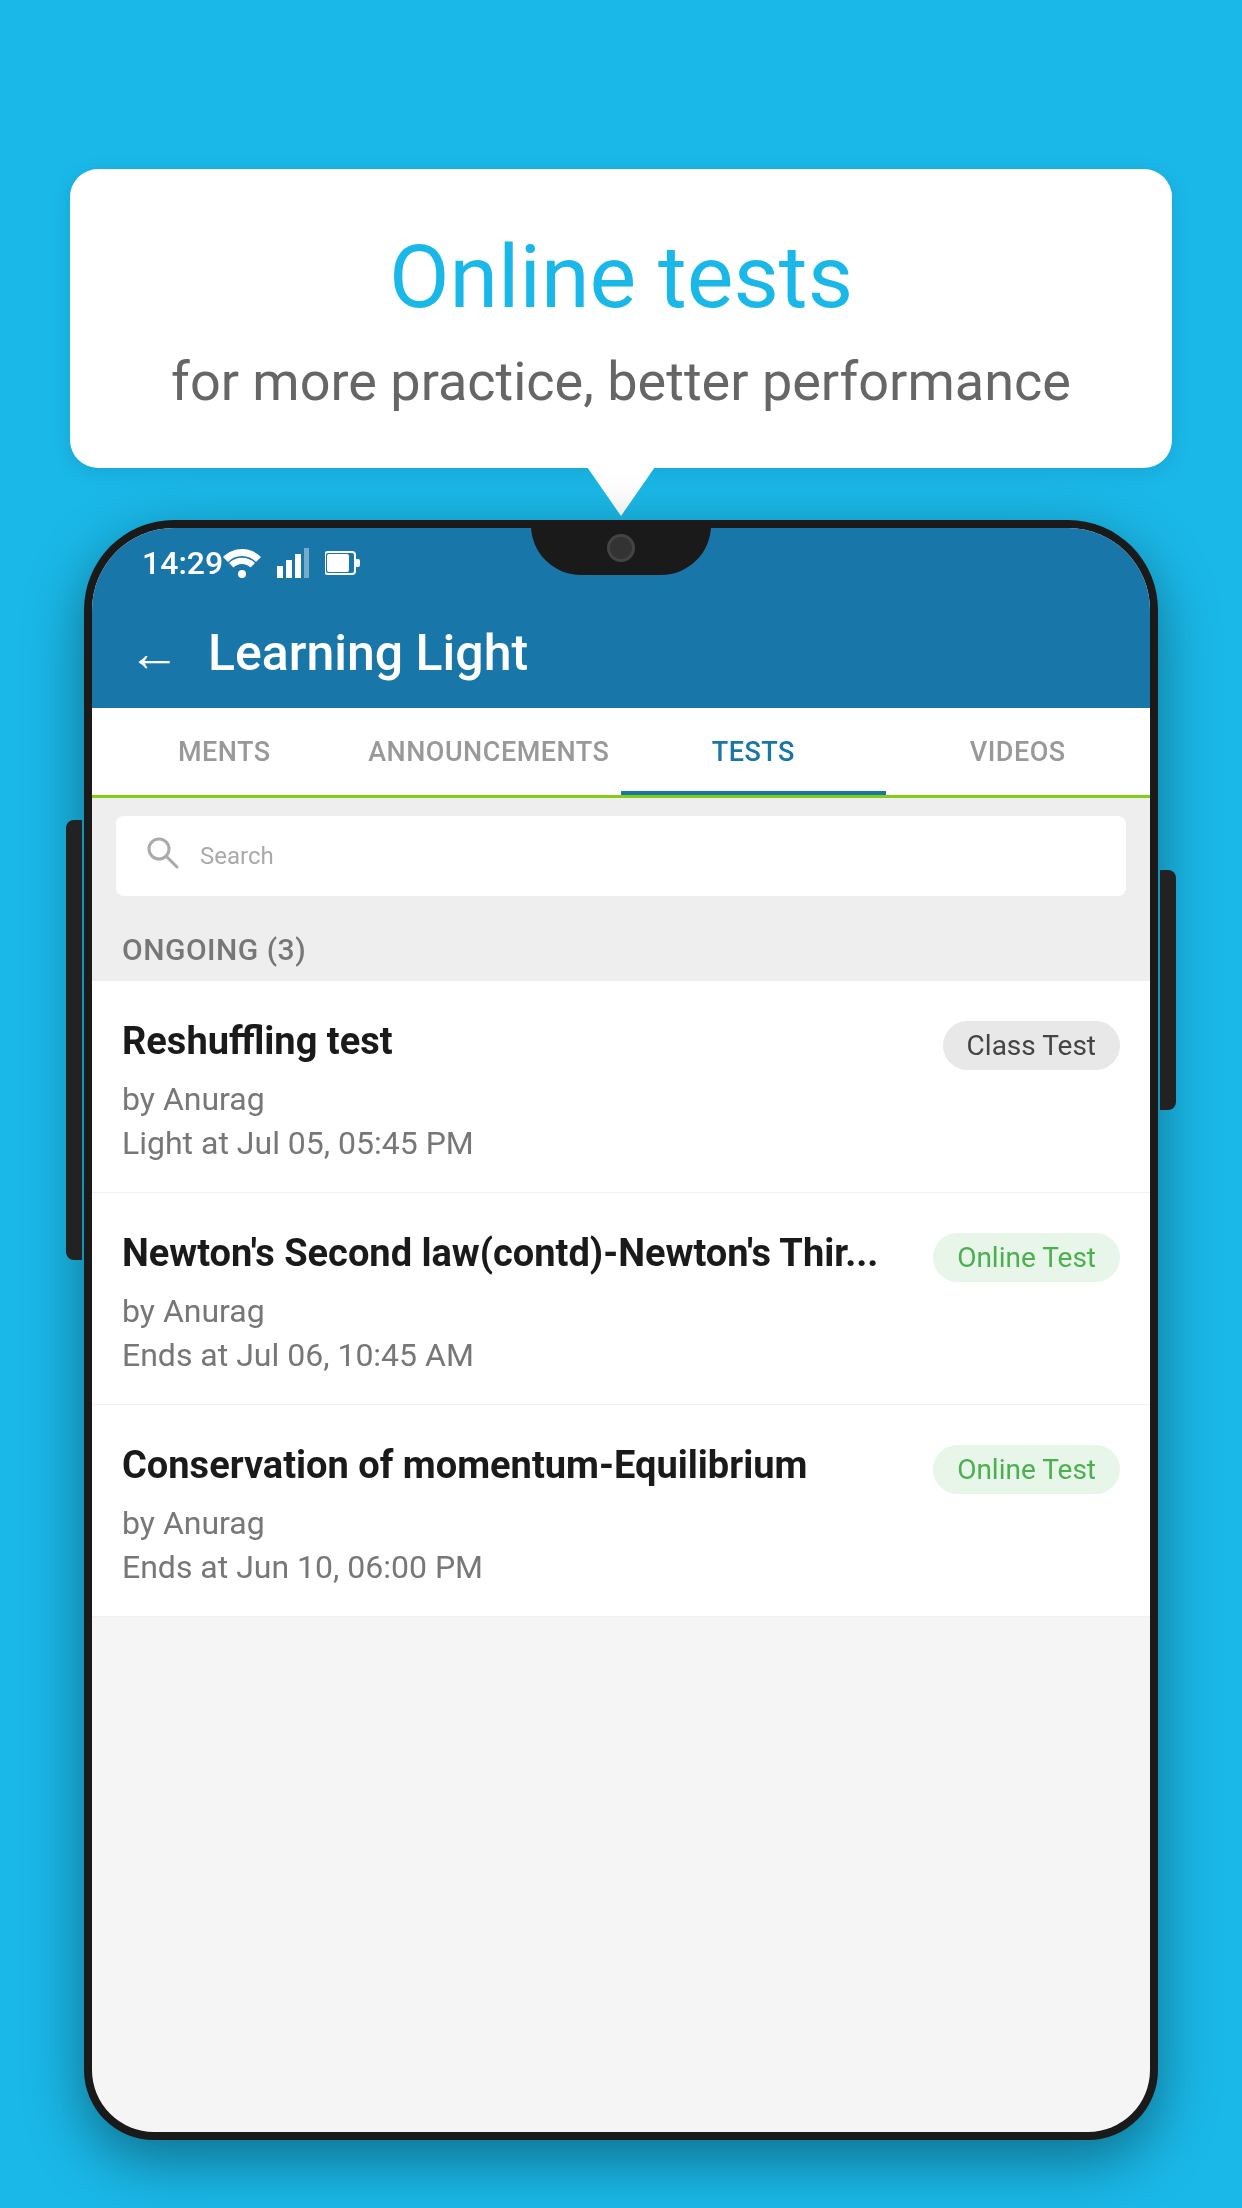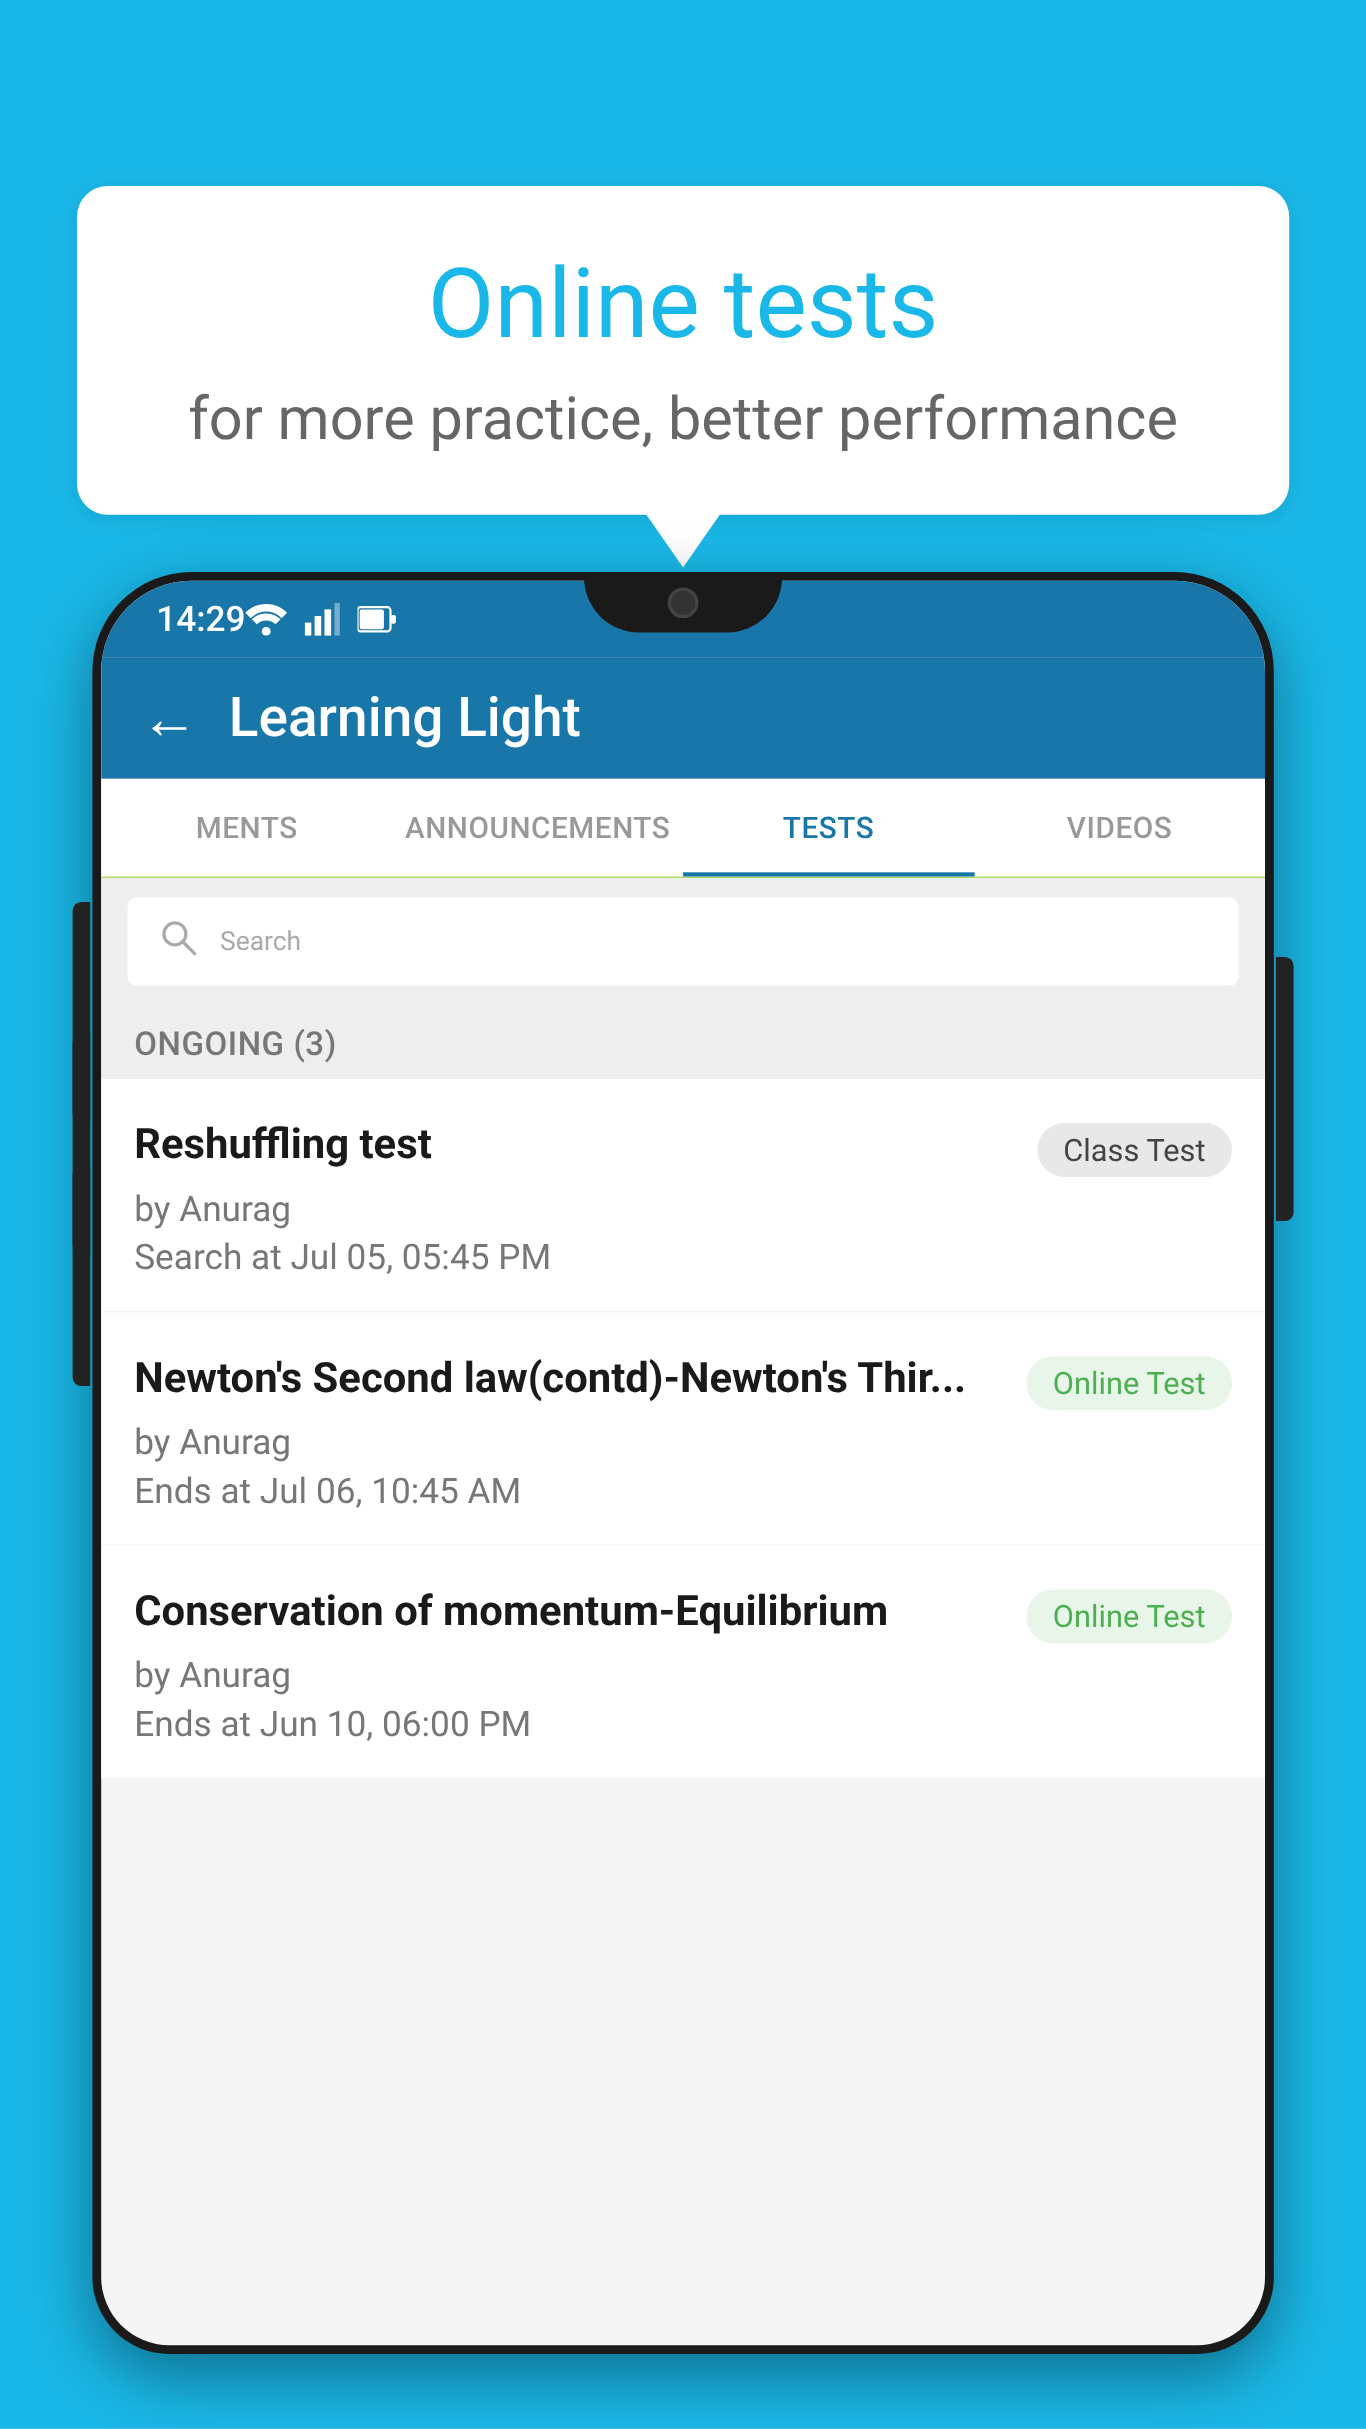--- a/index.html
+++ b/index.html
@@ -179,21 +179,21 @@
       font-size: 50px;
       font-weight: 500;
     }
 
     
     .tab-bar {
       background: white;
       height: 90px;
       display: flex;
       align-items: stretch;
-      border-bottom: 1px solid #84cc16;
+      border-bottom: 3px solid #84cc16;
       overflow: hidden;
     }
 
     .tab-item {
       flex: 1;
       display: flex;
       align-items: center;
       justify-content: center;
       font-size: 27px;
       font-weight: 500;
@@ -401,21 +401,21 @@
 
       <div class="tests-list">
 
         <div class="test-item">
           <div class="test-item-top">
             <span class="test-name">Reshuffling test</span>
             <span class="test-badge badge-class">Class Test</span>
           </div>
           <div class="test-author">by Anurag</div>
           <div class="test-date">
-            <span>Search at</span>&nbsp;<span>Jul 05, 05:45 PM</span>
+            <span>Light at</span>&nbsp;<span>Jul 05, 05:45 PM</span>
           </div>
         </div>
 
         <div class="test-item">
           <div class="test-item-top">
             <span class="test-name">Newton's Second law(contd)-Newton's Thir...</span>
             <span class="test-badge badge-online">Online Test</span>
           </div>
           <div class="test-author">by Anurag</div>
           <div class="test-date">

